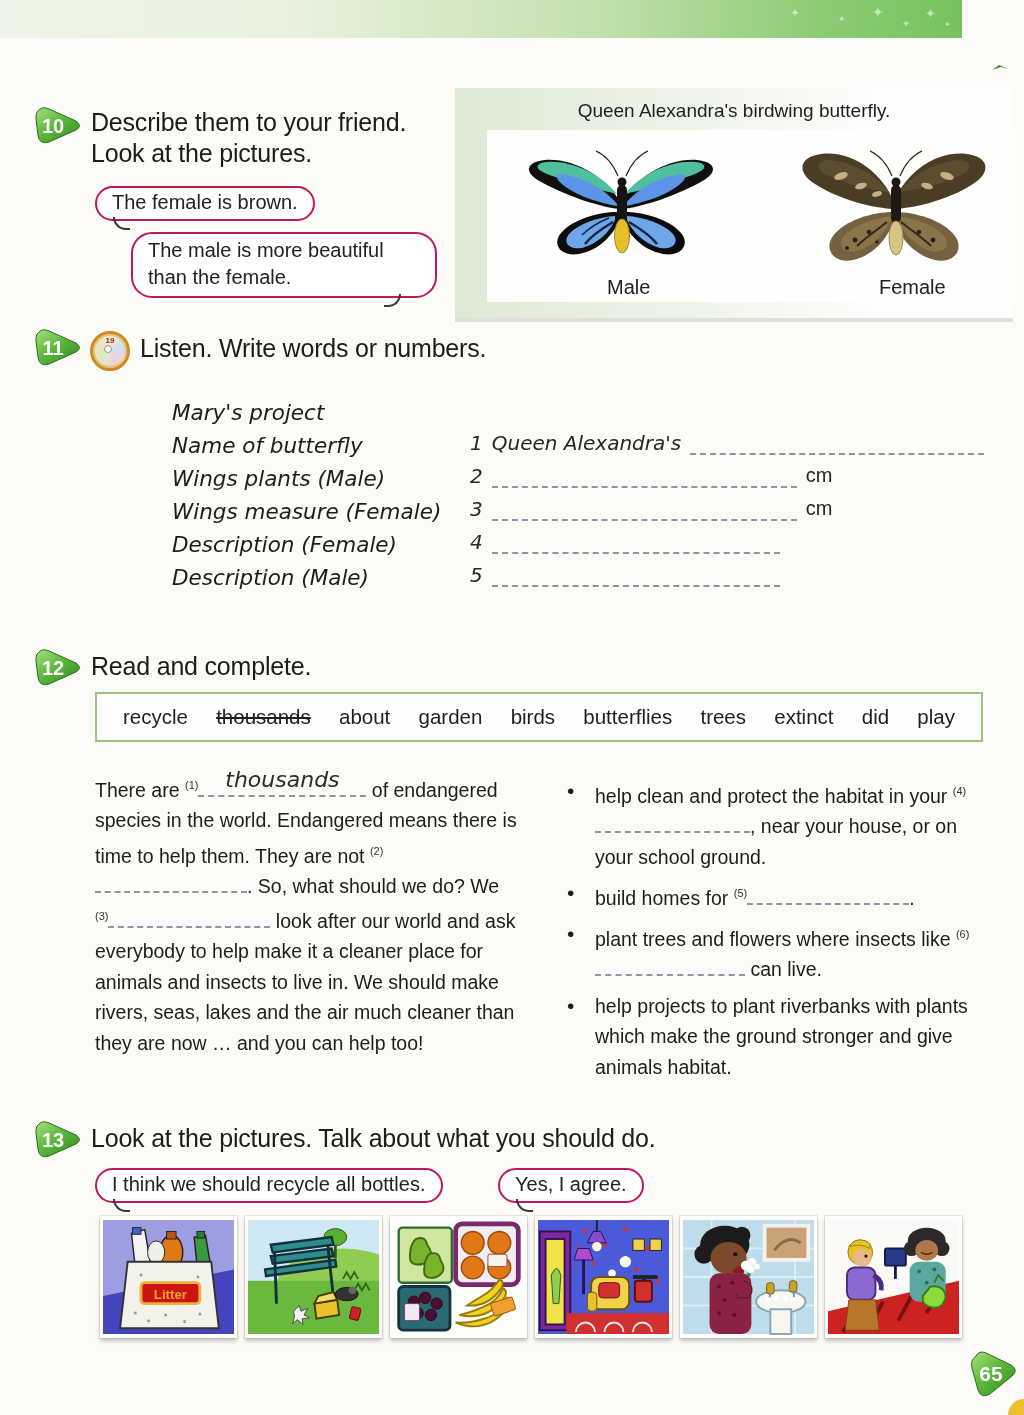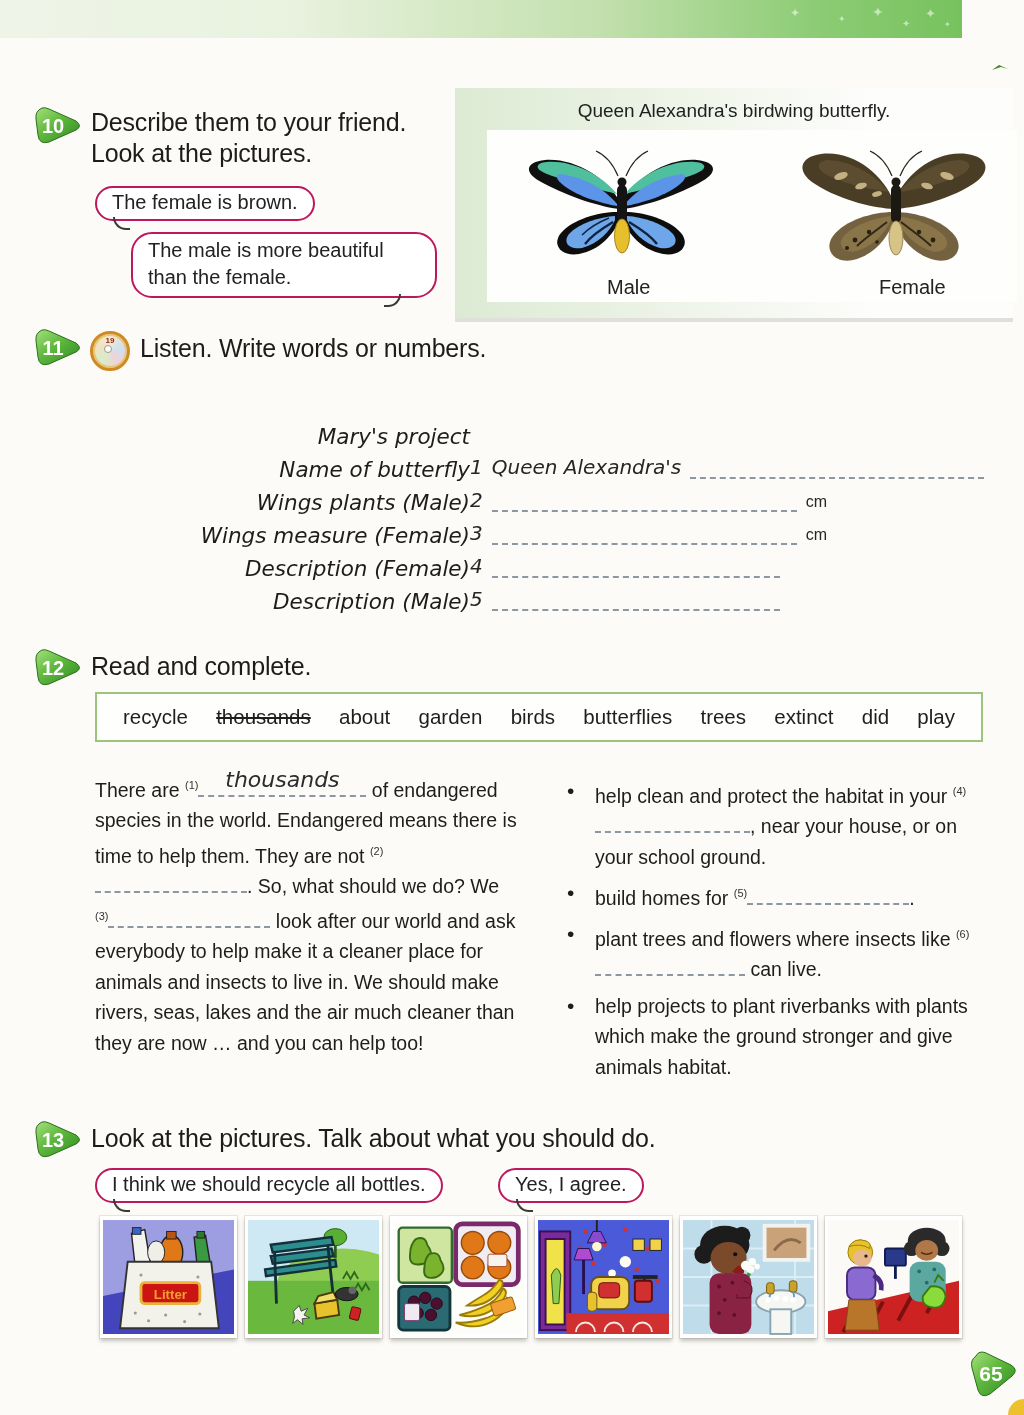--- a/index.html
+++ b/index.html
@@ -45,27 +45,27 @@
   .bf-label{position:absolute;font-size:20px;color:#222;}
   
   .hand{font-family:"DejaVu Sans",sans-serif;font-style:italic;}
   .cd-icon{
     left:90px;top:331px;width:34px;height:34px;border-radius:50%;
     background:conic-gradient(#f5e9cf,#cfe0ef,#efd2da,#d8ecca,#efe2c0,#f5e9cf);
     border:3px solid #d08a22;box-shadow:inset 0 0 0 2px #e8c57a;
   }
   .cd-hole{position:absolute;left:11px;top:11px;width:6px;height:6px;border-radius:50%;background:#fdfdf8;border:1px solid #999;}
   .cd-num{position:absolute;left:0;top:2px;width:100%;text-align:center;font-size:8px;font-weight:bold;color:#8a2c1c;}
-  #ex11-rows{left:172px;top:416px;width:812px;text-align:right;}
+  #ex11-rows{left:172px;top:392px;width:812px;}
   .ex11-row{display:flex;align-items:flex-end;height:33px;}
   .ex11-label{flex:0 0 298px;font-size:21.5px;color:#1d1d1d;}
   .ex11-right{flex:1;display:flex;align-items:flex-end;gap:9px;padding-bottom:3px;}
   .ex11-num{font-size:20px;}
   .ex11-prefix{font-size:20px;}
-  .ex11-suffix{font-size:16px;padding-bottom:1px;margin-top:20px;}
+  .ex11-suffix{font-size:20px;padding-bottom:1px;margin-top:20px;}
   
   .blank{
     display:inline-block;position:relative;height:15px;
     border-bottom:2px dashed #8d97a3;vertical-align:baseline;
   }
   .blank .fill{
     position:absolute;left:0;right:0;bottom:-1px;text-align:center;
     font-size:22px;color:#2c2c2c;white-space:nowrap;
   }
   

